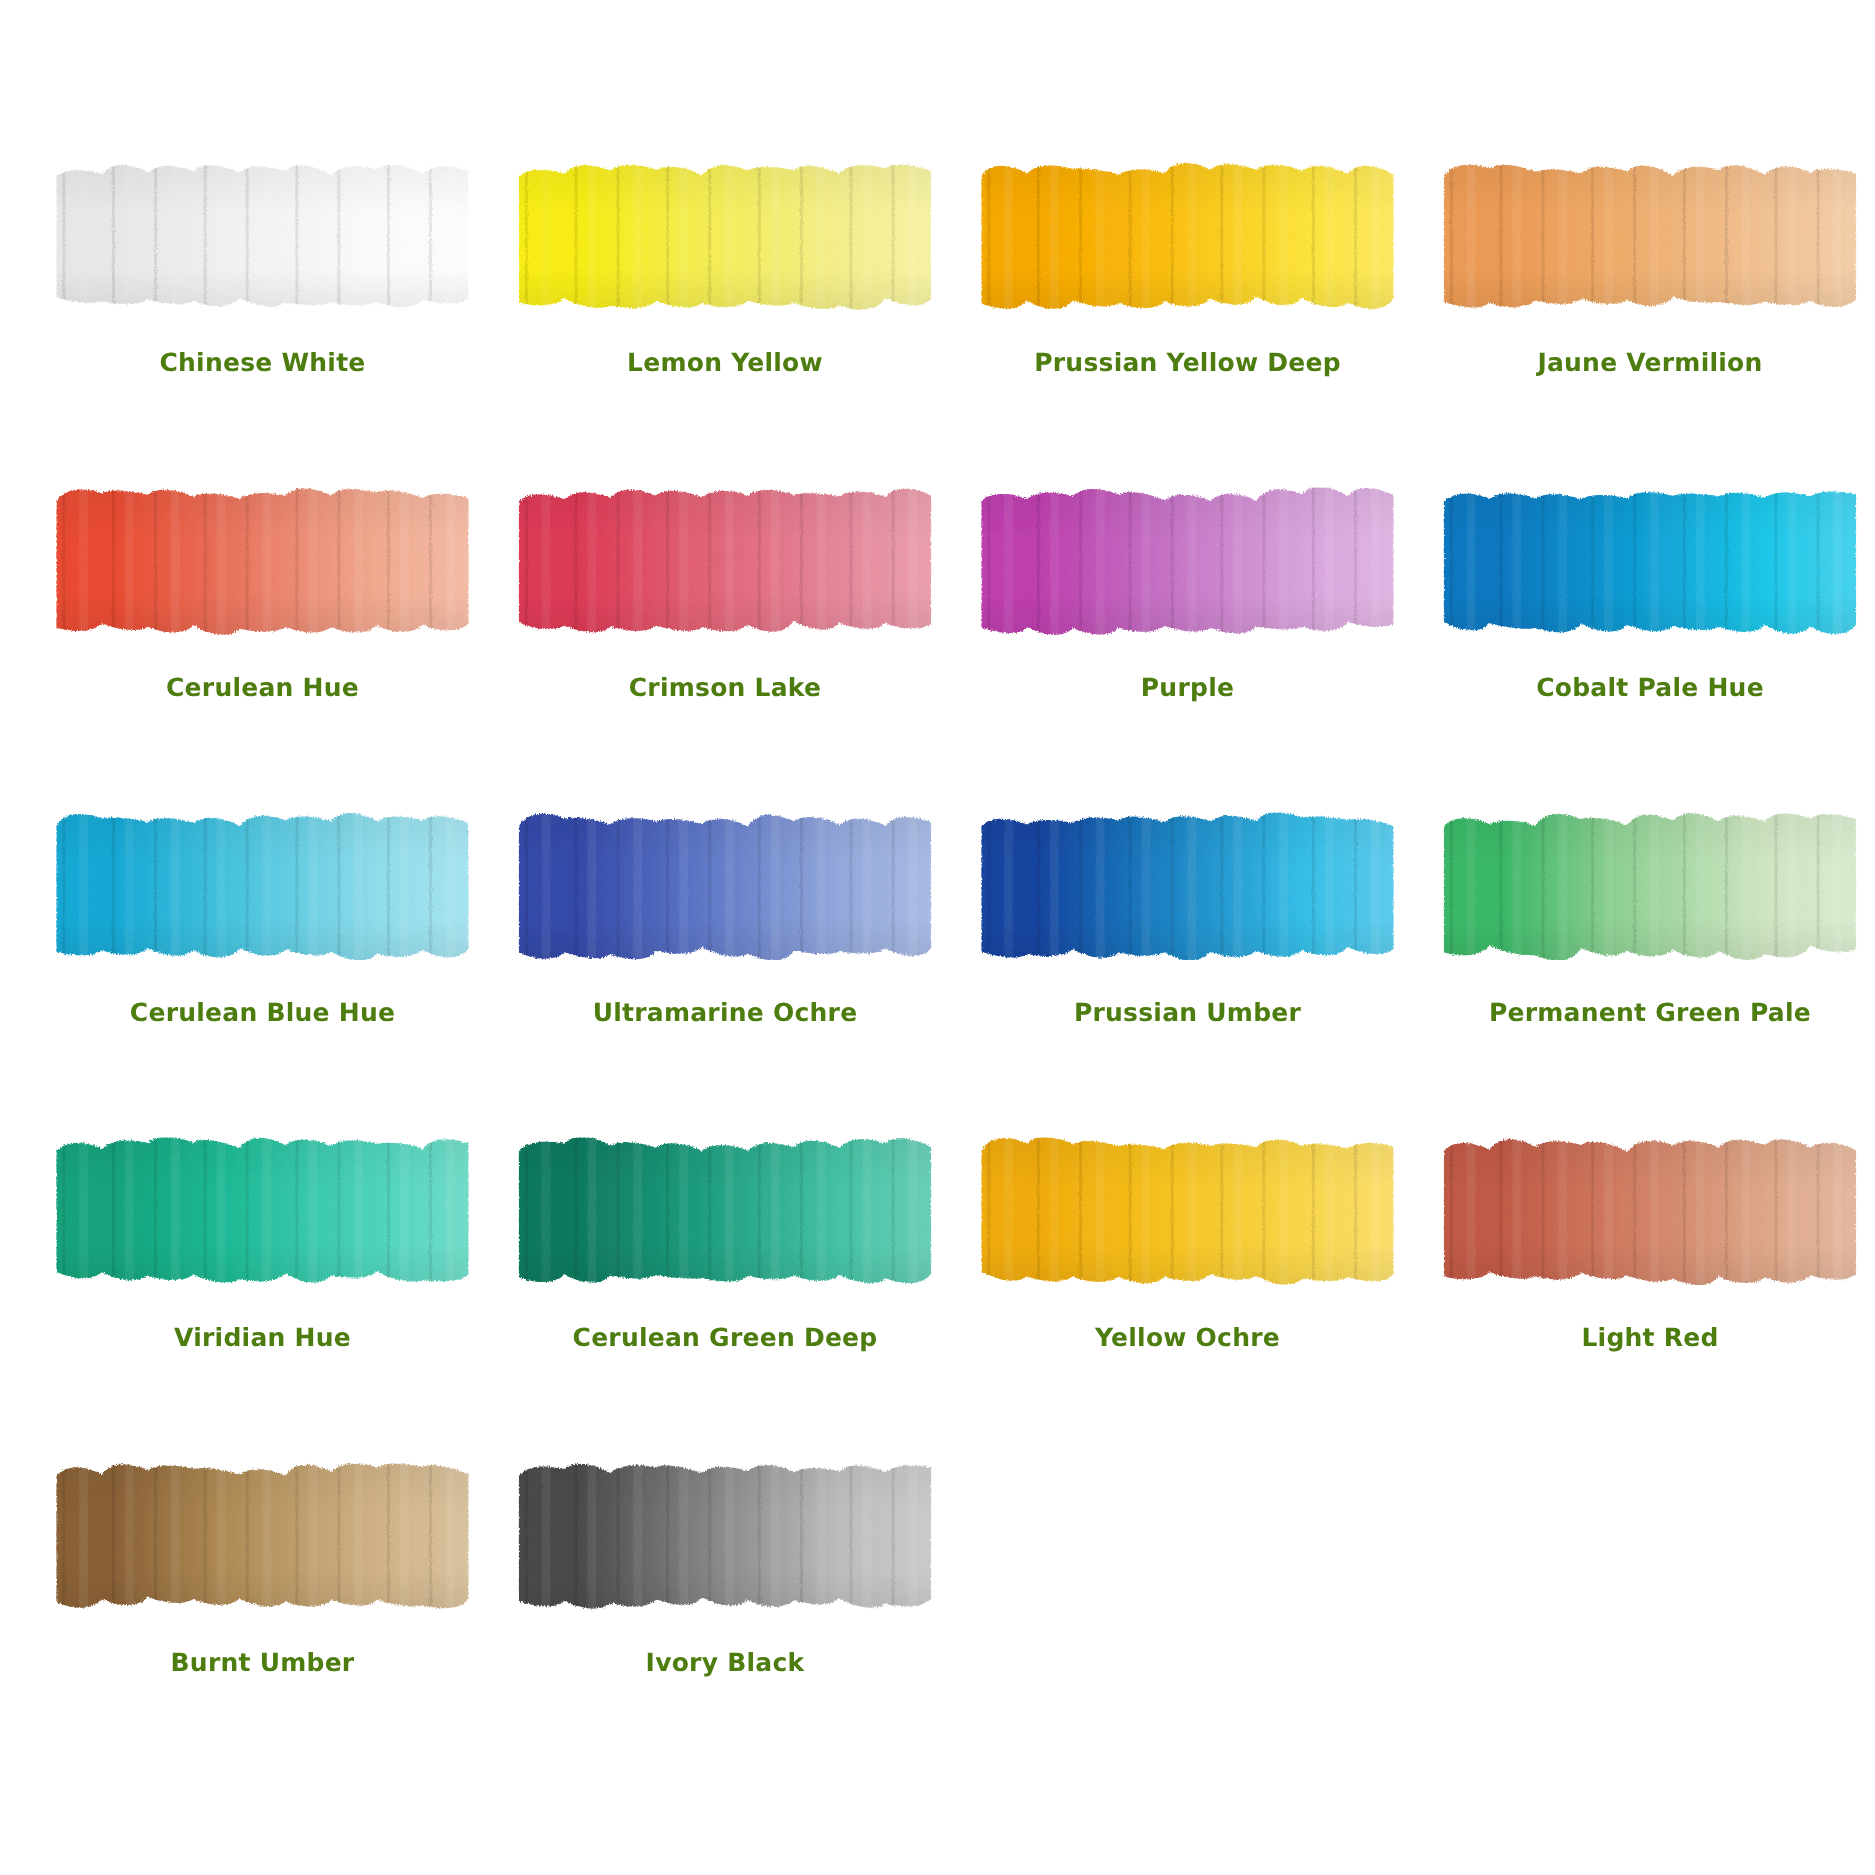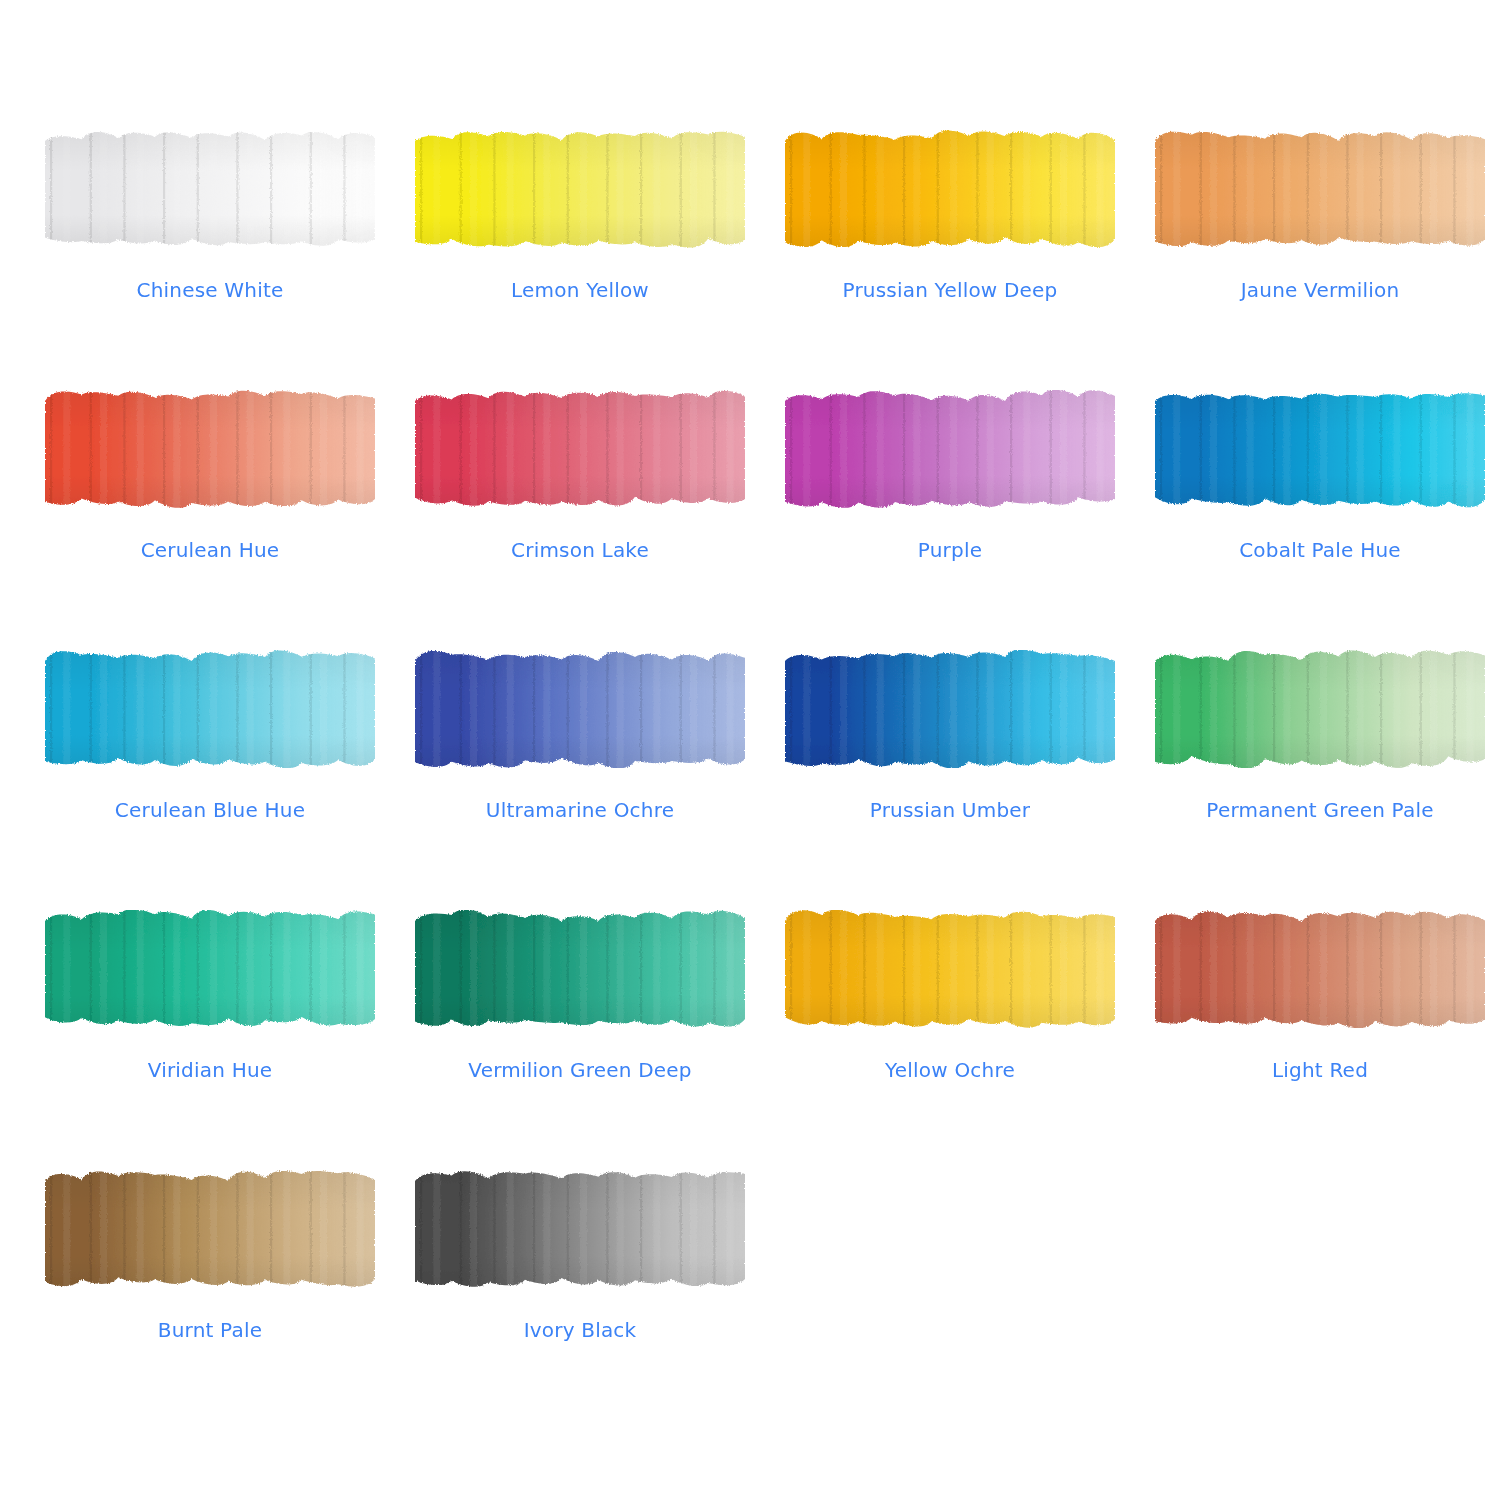--- a/index.html
+++ b/index.html
@@ -34,23 +34,23 @@
     width:330px;
     height:118px;
   }
   .label{
     position:absolute;
     left:0; top:148px;
     width:330px;
     text-align:center;
     font-family:"DejaVu Sans", sans-serif;
     font-size:20px;
-    font-weight:400;
+    font-weight:700;
     letter-spacing:0.2px;
-    color:#3b82f6;
+    color:#4d7c0f;
     white-space:nowrap;
   }
 </style>
 </head>
 <body>
 
 <div id="sheet">
   <div class="grid">
       <div class="cell">
         <div class="swatch-wrap"><svg viewBox="0 0 330 118" width="330" height="118">
@@ -813,21 +813,21 @@
                   <rect x="128.33333333333334" y="0" width="7" height="118" fill="#fff"></rect>
                   <rect x="165" y="0" width="7" height="118" fill="#fff"></rect>
                   <rect x="201.66666666666666" y="0" width="7" height="118" fill="#fff"></rect>
                   <rect x="238.33333333333334" y="0" width="7" height="118" fill="#fff"></rect>
                   <rect x="274.99999999999994" y="0" width="7" height="118" fill="#fff"></rect>
                   <rect x="311.66666666666663" y="0" width="7" height="118" fill="#fff"></rect>
                 </g>
               </g>
             </g>
           </svg></div>
-        <div class="label">Vermilion Green Deep</div>
+        <div class="label">Cerulean Green Deep</div>
       </div>
       <div class="cell">
         <div class="swatch-wrap"><svg viewBox="0 0 330 118" width="330" height="118">
             <defs>
               <linearGradient id="g14" x1="0" y1="0" x2="1" y2="0">
                 <stop offset="0%" stop-color="#efab0d"></stop>
                 <stop offset="14%" stop-color="#efab0d"></stop>
                 <stop offset="42%" stop-color="#f5c01d"></stop>
                 <stop offset="78%" stop-color="#f8d54a"></stop>
                 <stop offset="100%" stop-color="#f8d54a" stop-opacity="0.80"></stop>
@@ -978,21 +978,21 @@
                   <rect x="128.33333333333334" y="0" width="7" height="118" fill="#fff"></rect>
                   <rect x="165" y="0" width="7" height="118" fill="#fff"></rect>
                   <rect x="201.66666666666666" y="0" width="7" height="118" fill="#fff"></rect>
                   <rect x="238.33333333333334" y="0" width="7" height="118" fill="#fff"></rect>
                   <rect x="274.99999999999994" y="0" width="7" height="118" fill="#fff"></rect>
                   <rect x="311.66666666666663" y="0" width="7" height="118" fill="#fff"></rect>
                 </g>
               </g>
             </g>
           </svg></div>
-        <div class="label">Burnt Pale</div>
+        <div class="label">Burnt Umber</div>
       </div>
       <div class="cell">
         <div class="swatch-wrap"><svg viewBox="0 0 330 118" width="330" height="118">
             <defs>
               <linearGradient id="g17" x1="0" y1="0" x2="1" y2="0">
                 <stop offset="0%" stop-color="#4a4a4a"></stop>
                 <stop offset="14%" stop-color="#4a4a4a"></stop>
                 <stop offset="42%" stop-color="#7e7e7e"></stop>
                 <stop offset="78%" stop-color="#bdbdbd"></stop>
                 <stop offset="100%" stop-color="#bdbdbd" stop-opacity="0.80"></stop>

